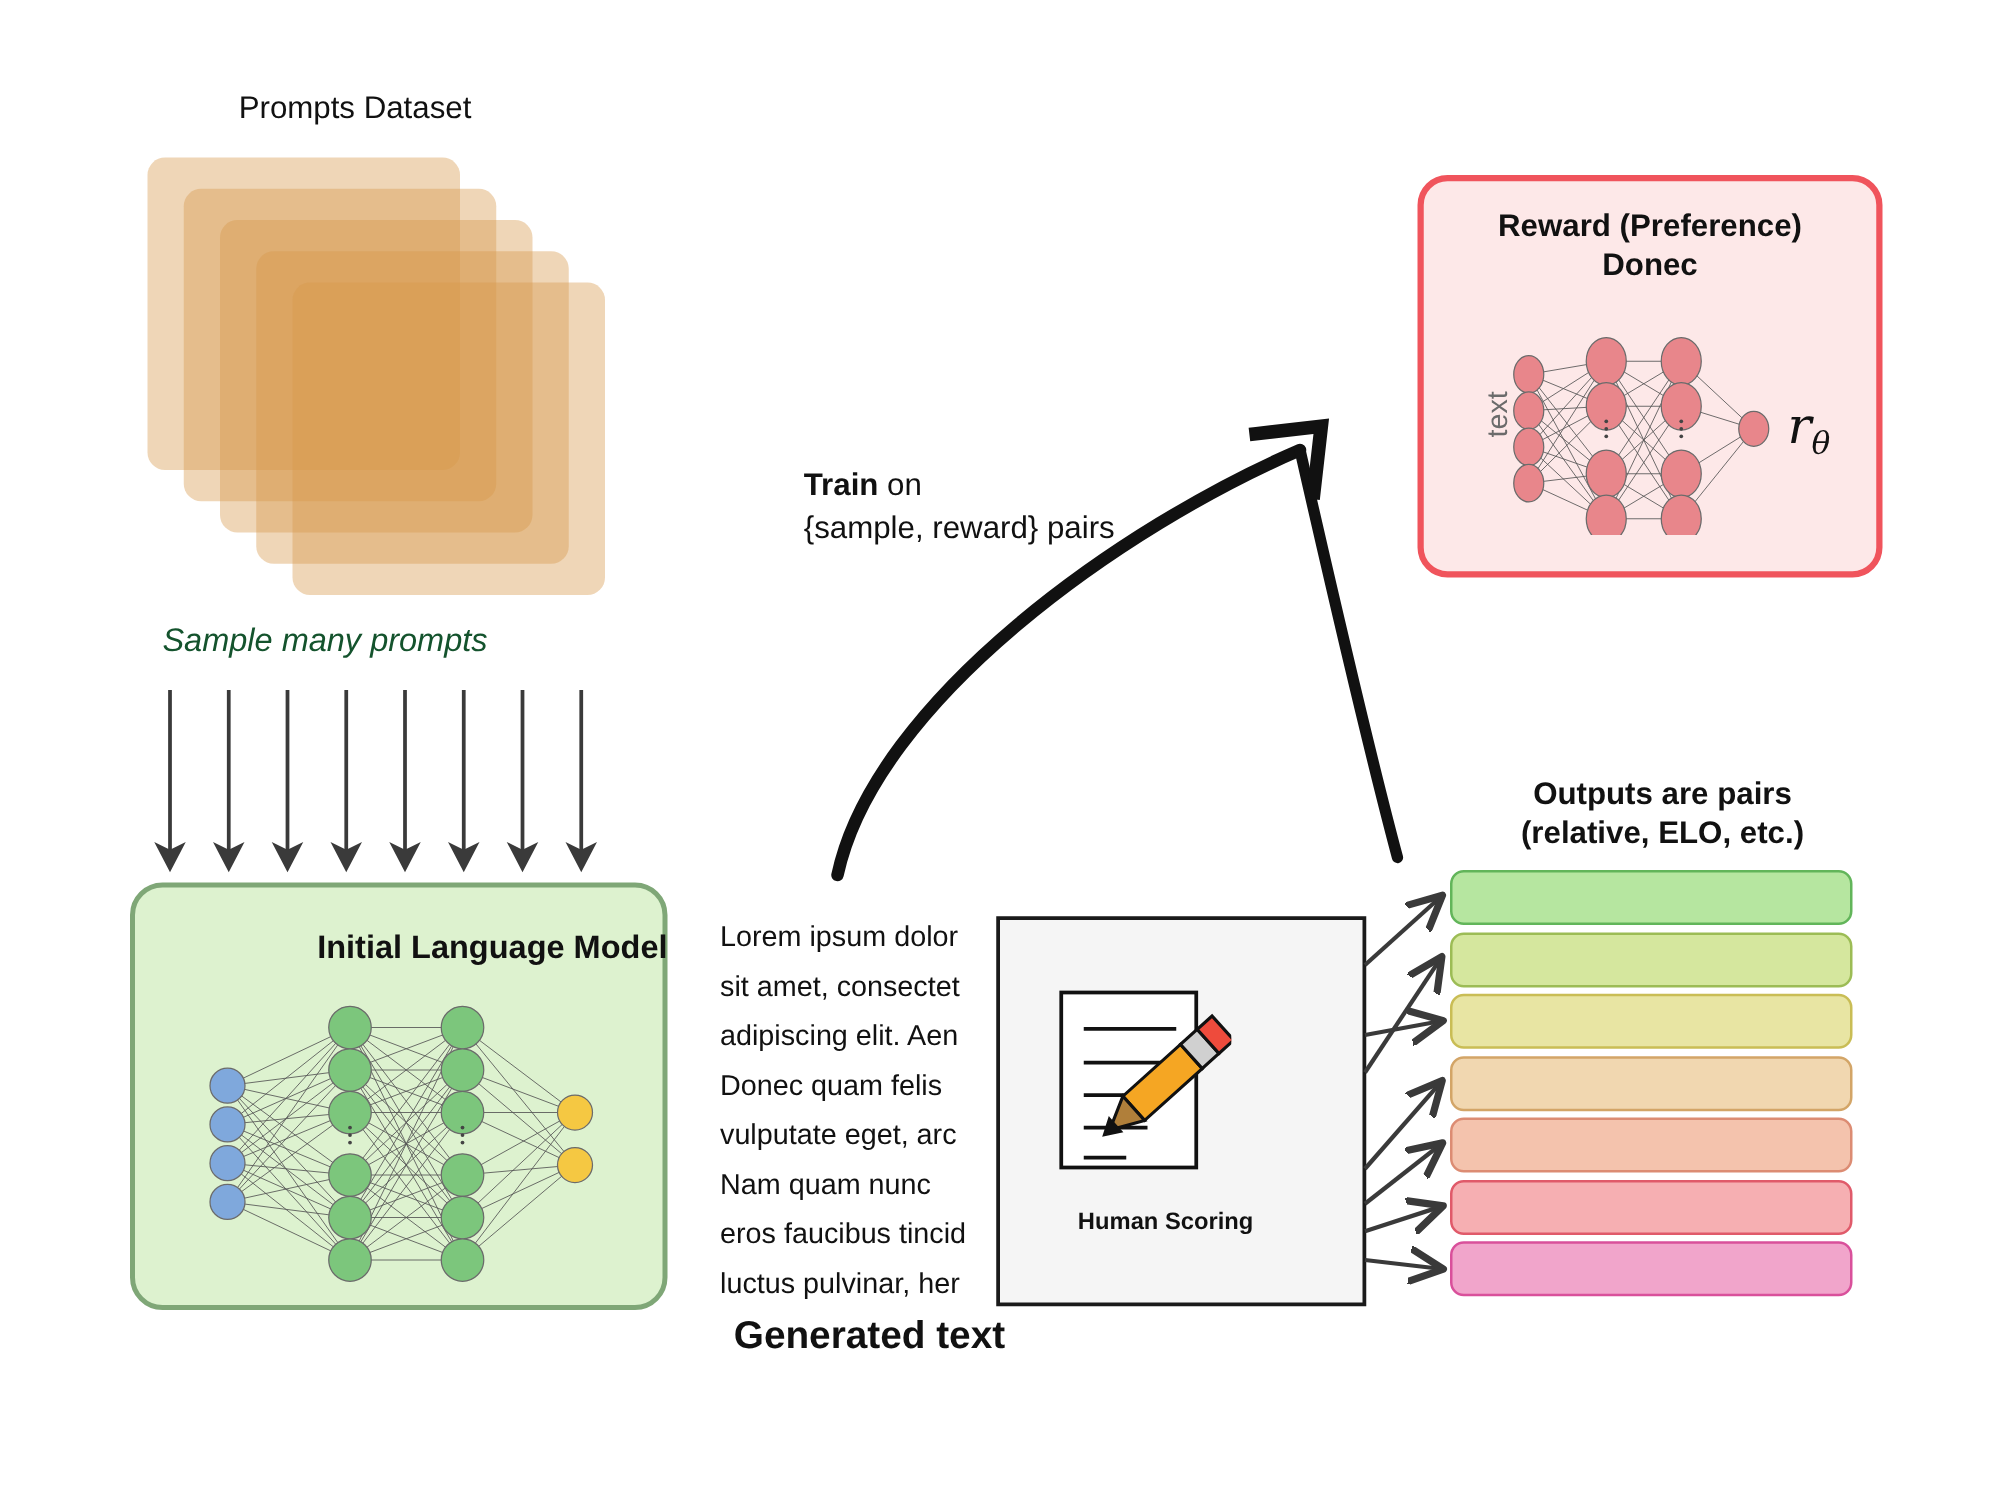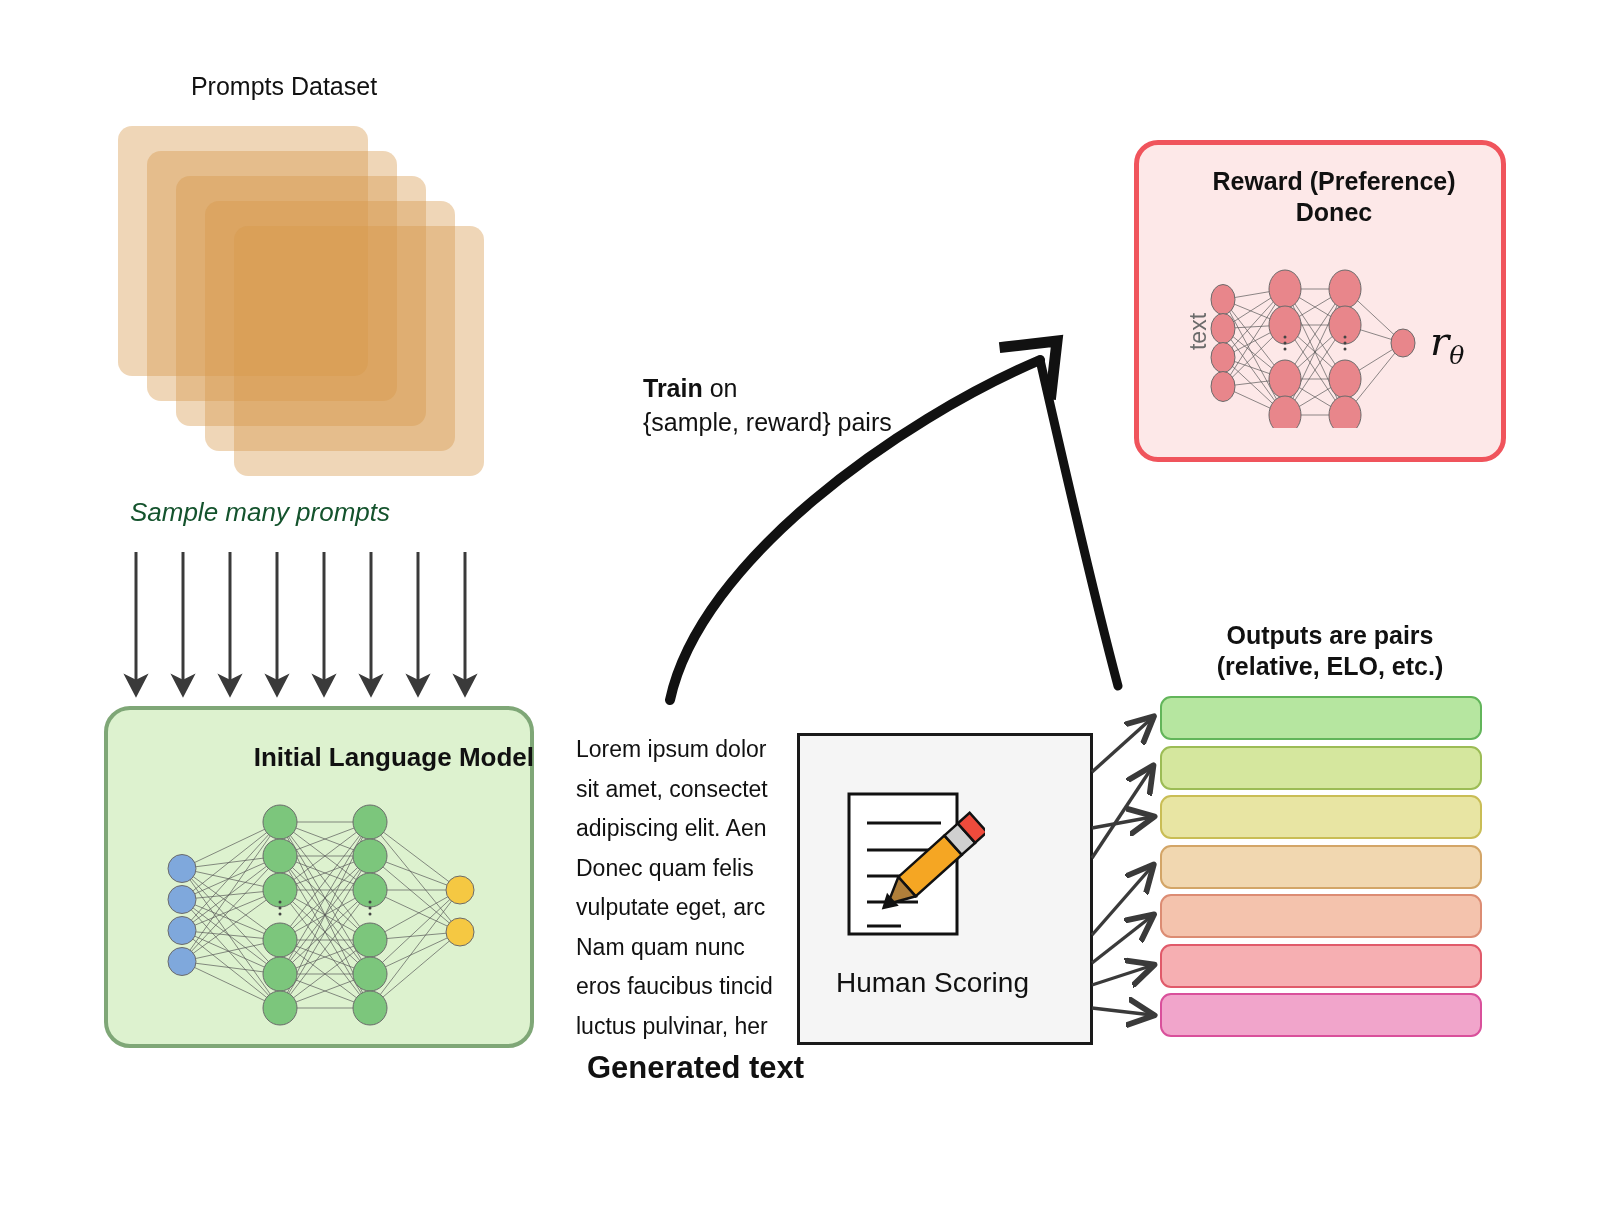--- a/index.html
+++ b/index.html
@@ -24,37 +24,37 @@
   #arrow-layer{left:0;top:0;width:1600px;height:1208px;pointer-events:none;}
 
   
   #lm-box{left:104px;top:706px;width:430px;height:342px;border-radius:26px;
           background:#ddf2cf;border:4px solid #7fa777;box-sizing:border-box;}
   #lm-title{left:104px;top:742px;width:430px;text-align:right;font-weight:bold;font-size:26px;}
 
   
   #rm-box{left:1134px;top:140px;width:372px;height:322px;border-radius:24px;
           background:#fde8e8;border:5px solid #f0545c;box-sizing:border-box;}
-  #rm-title{left:1134px;top:166px;width:372px;text-align:center;font-weight:bold;font-size:25px;line-height:1.25;margin-left:14px;}
+  #rm-title{left:1134px;top:166px;width:372px;text-align:center;font-weight:bold;font-size:25px;line-height:1.25;}
   #rm-textlabel{left:1163px;top:318px;width:70px;text-align:center;font-size:23px;color:#6b6b6b;
                 transform:rotate(-90deg);transform-origin:center center;}
   #rm-rtheta{left:1430px;top:318px;font-family:"DejaVu Serif", serif;font-style:italic;font-size:40px;}
   #rm-rtheta sub{font-size:25px;font-style:italic;}
 
   
   #train-label{left:643px;top:372px;font-size:25px;line-height:1.35;}
 
   
   #gen-text{left:576px;top:730px;width:330px;font-size:23px;line-height:1.72;color:#111;}
   #gen-text-label{left:587px;top:1050px;font-weight:bold;font-size:31px;}
 
   
   #human-box{left:797px;top:733px;width:296px;height:312px;background:#f5f5f5;
              border:3px solid #1a1a1a;box-sizing:border-box;}
-  #human-label{left:797px;top:967px;width:271px;text-align:center;font-weight:normal;font-size:28px;}
+  #human-label{left:797px;top:967px;width:271px;text-align:center;font-weight:bold;font-size:19px;}
   #human-doc{left:845px;top:790px;width:140px;height:168px;}
 
   
   #outputs-title{left:1150px;top:620px;width:360px;text-align:center;font-weight:bold;font-size:25px;line-height:1.25;}
   .rank-bar{position:absolute;left:1160px;width:322px;height:44px;border-radius:11px;box-sizing:border-box;}
 </style>
 </head>
 <body>
 
 <div class="stage">

